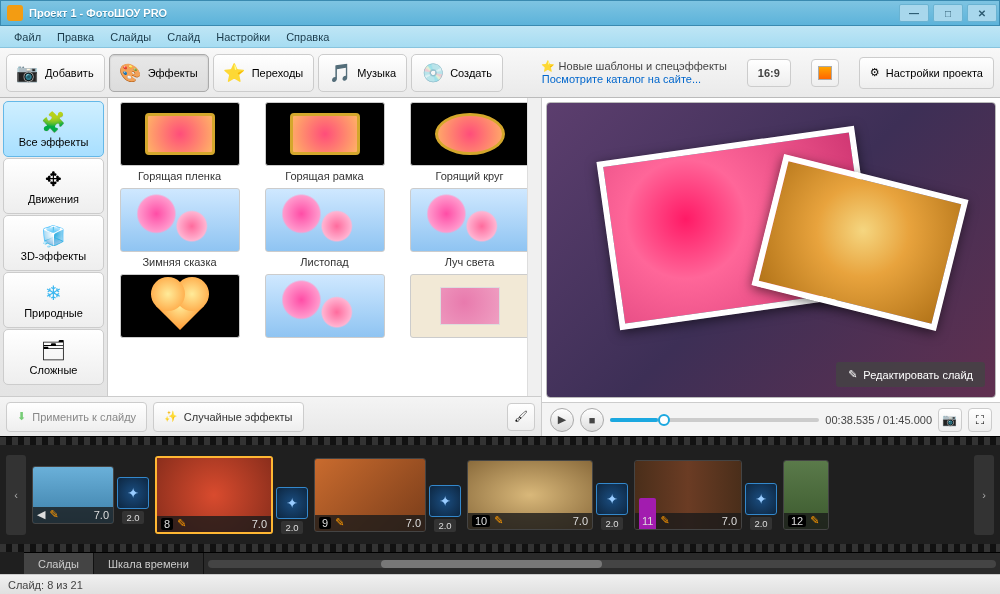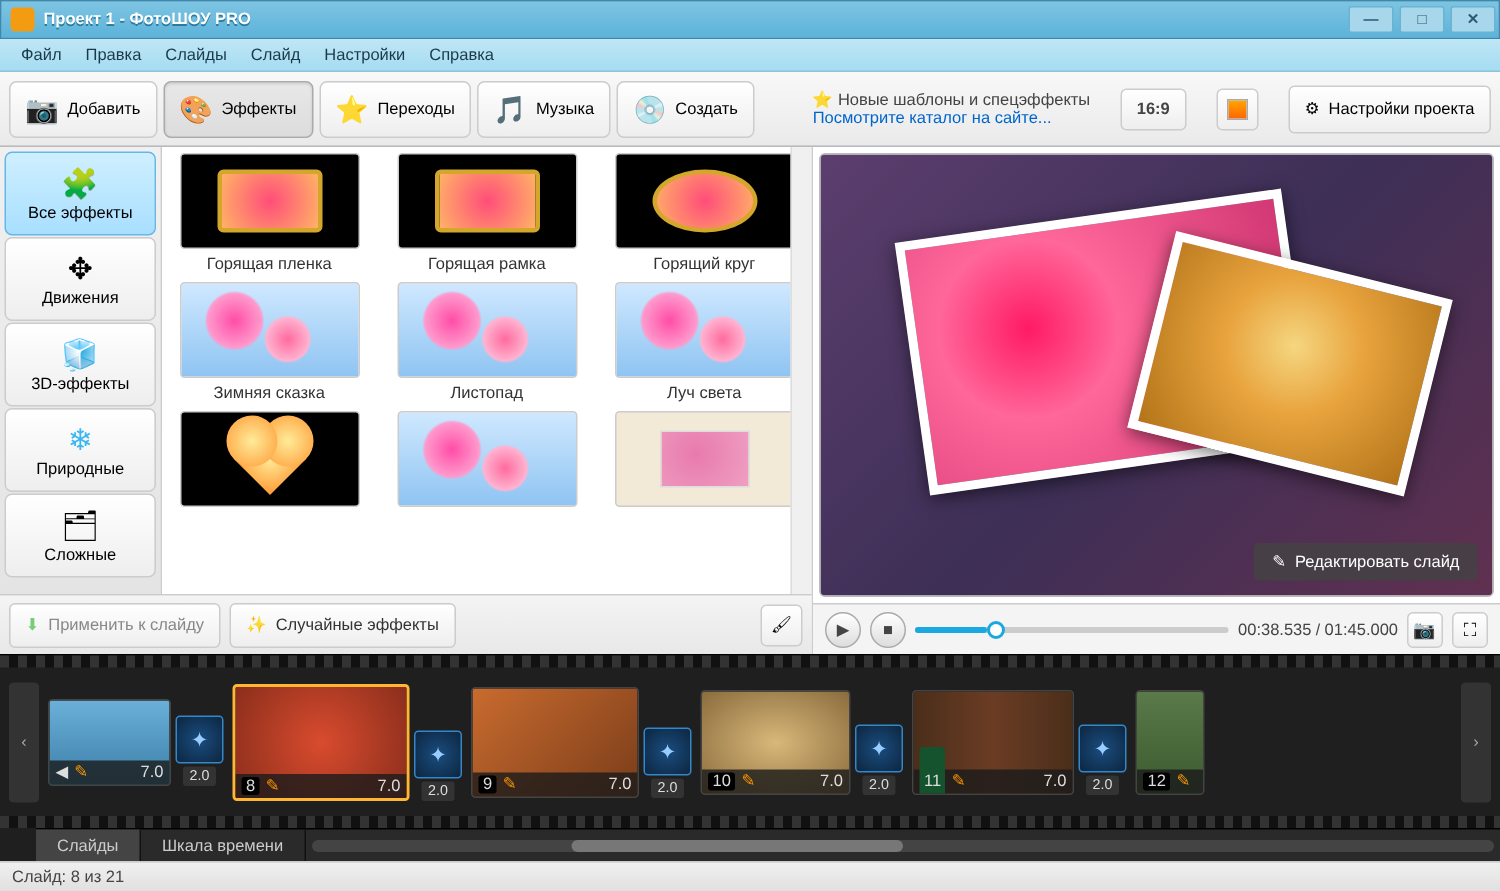--- a/index.html
+++ b/index.html
@@ -302,39 +302,39 @@
               <span style="flex:1"></span>
               <span>7.0</span>
             </div>
           </div>
           <div class="trans">
             <div class="trans-thumb">✦</div>
             <div class="trans-time">2.0</div>
           </div>
         </div>
         <div class="slide">
-          <div class="slide-thumb" style="width: 100px; height: 70px; position: relative;">
+          <div class="slide-thumb" style="width: 126px; height: 70px; position: relative;">
             <div class="slide-img" style="background: radial-gradient(rgb(217, 184, 122), rgb(138, 107, 60));"></div>
             <div class="slide-footer">
               <span style="background:#000;padding:0 3px;border-radius:2px;">10</span>
               <span style="color:#f90;">✎</span>
               <span style="flex:1"></span>
               <span>7.0</span>
             </div>
           </div>
           <div class="trans">
             <div class="trans-thumb">✦</div>
             <div class="trans-time">2.0</div>
           </div>
         </div>
         <div class="slide">
           <div class="slide-thumb" style="width: 108px; height: 70px; position: relative;">
             <div class="slide-img" style="background: linear-gradient(90deg, rgb(74, 46, 26), rgb(107, 60, 36), rgb(74, 46, 26));"></div>
             <div class="slide-footer">
-              <span style="background:#14532d;padding:17px 3px;border-radius:2px;">11</span>
+              <span style="background:#a21caf;padding:17px 3px;border-radius:2px;">11</span>
               <span style="color:#f90;">✎</span>
               <span style="flex:1"></span>
               <span>7.0</span>
             </div>
           </div>
           <div class="trans">
             <div class="trans-thumb">✦</div>
             <div class="trans-time">2.0</div>
           </div>
         </div>

